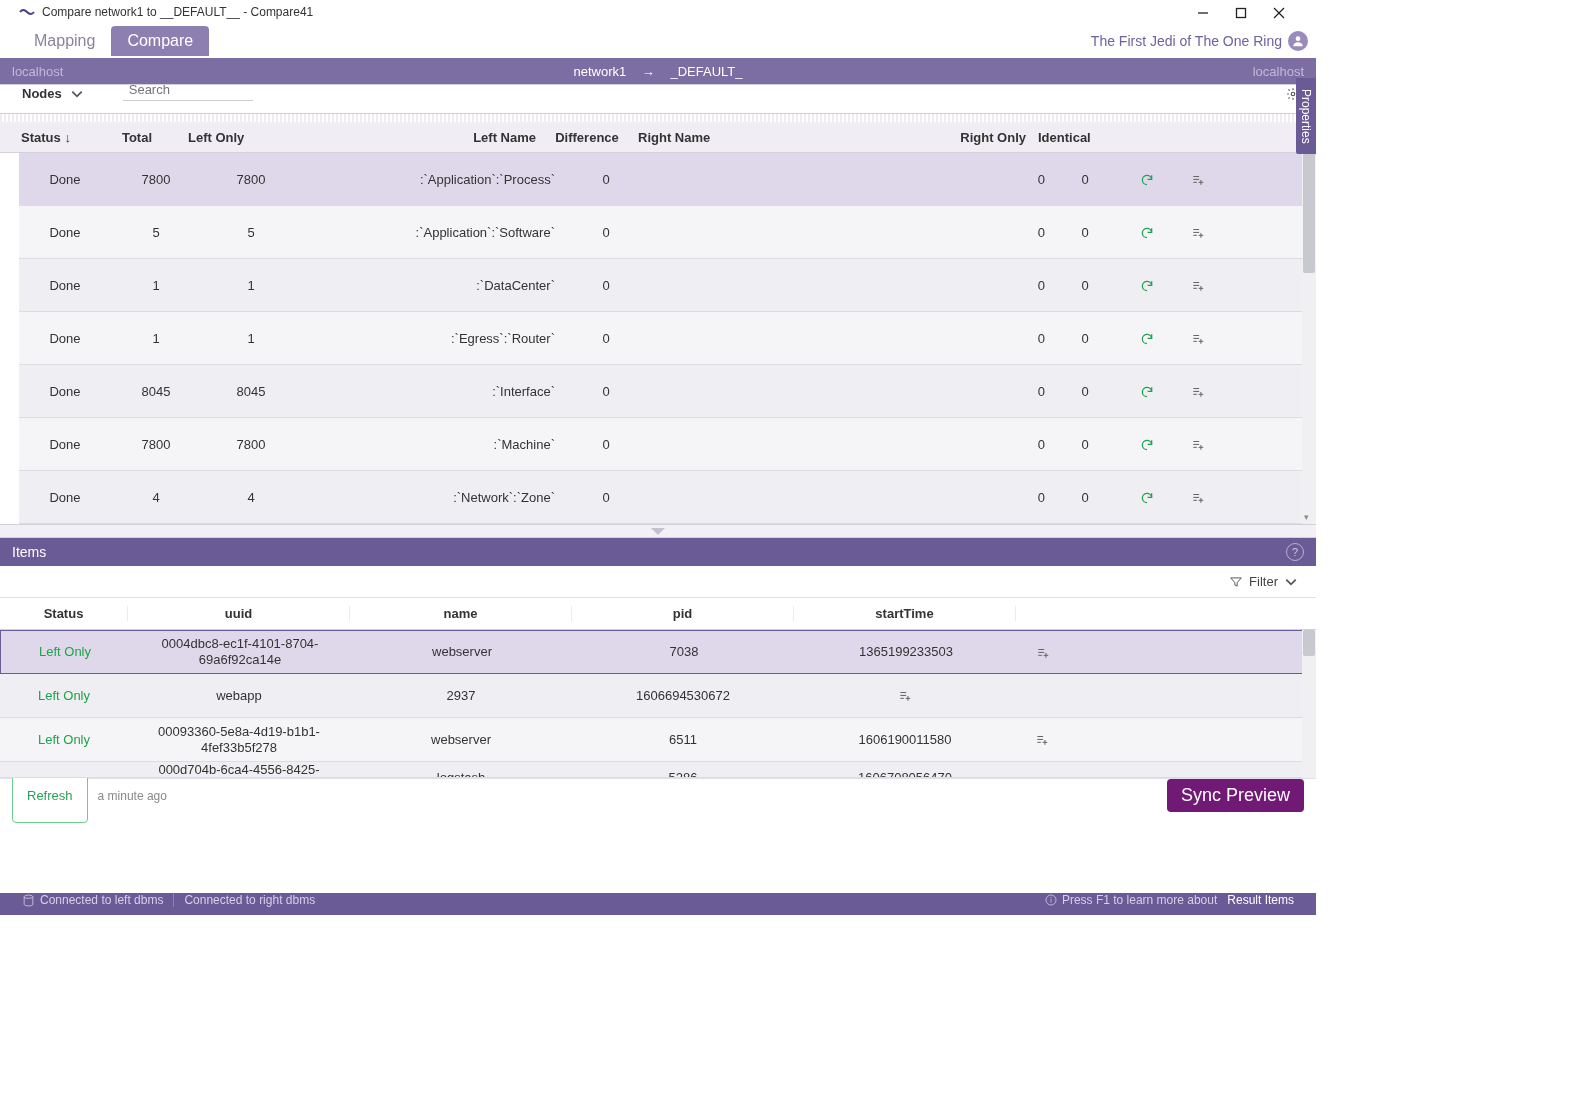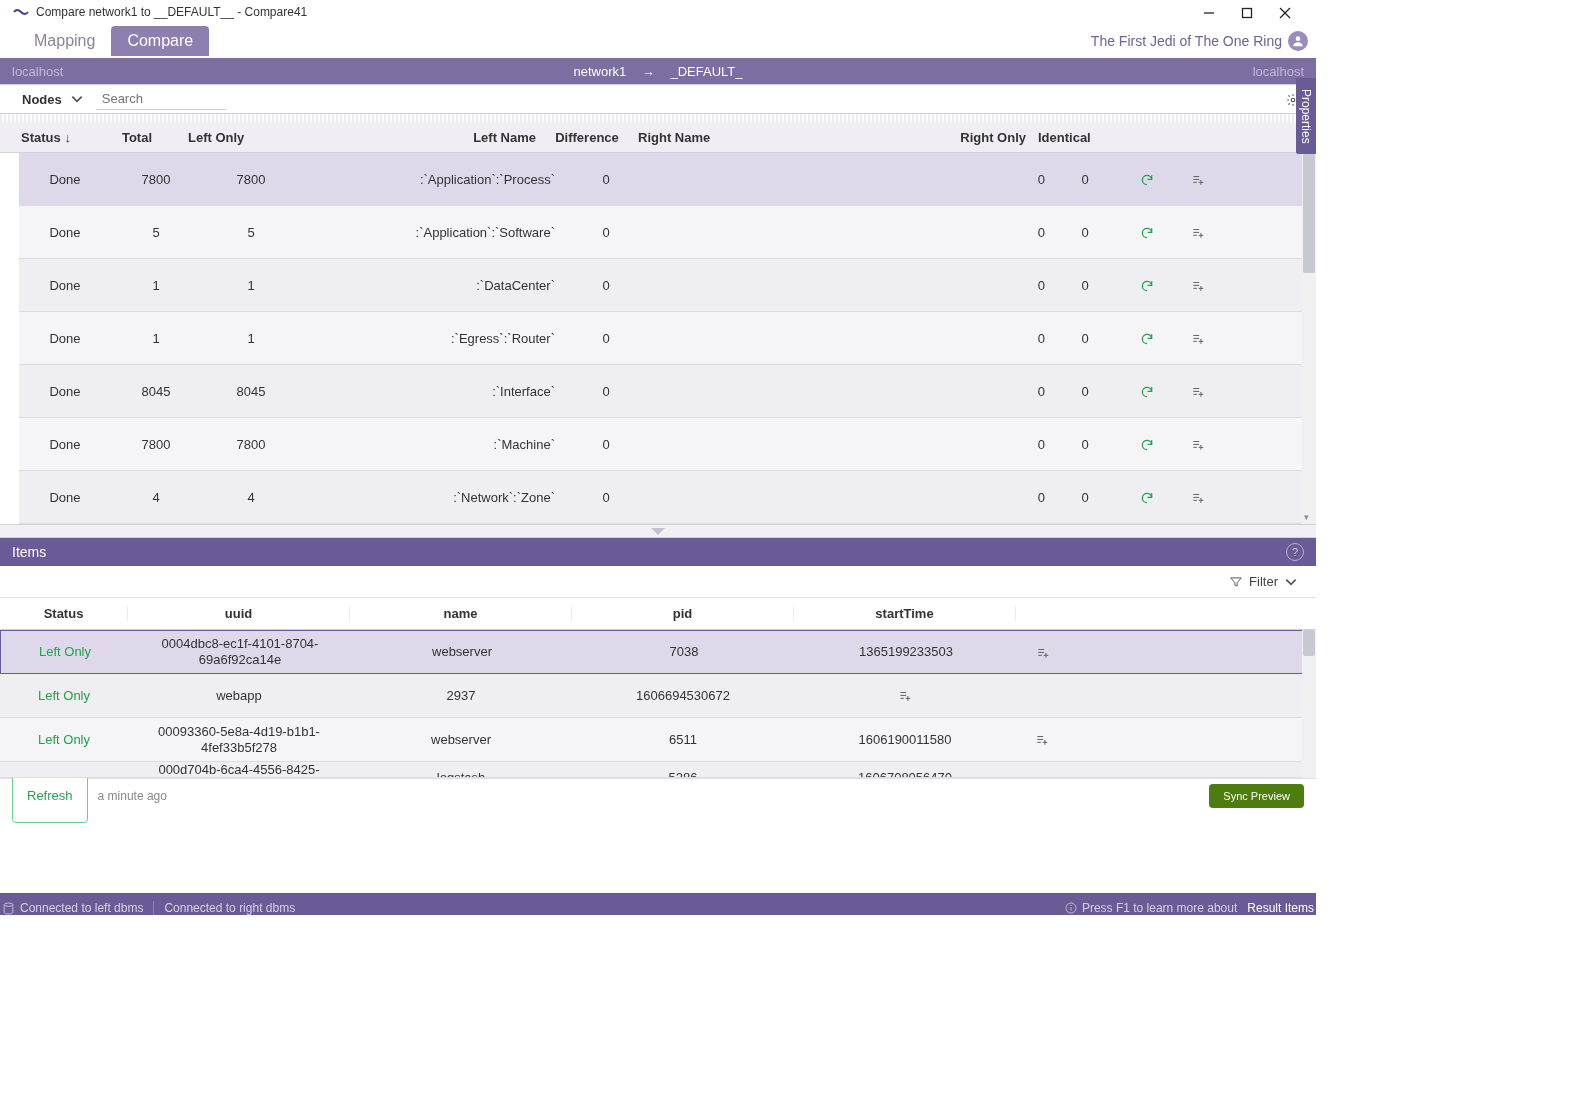--- a/index.html
+++ b/index.html
@@ -1,19 +1,19 @@
 <!DOCTYPE html>
 <html><head>
 <meta charset="utf-8">
 <style>
 * { box-sizing: border-box; margin: 0; padding: 0; }
 body { font-family: -apple-system, "Segoe UI", sans-serif; font-size: 13px; color: #333; background: #fff; width: 1316px; height: 915px; overflow: hidden; position: relative; }
 
 
-.titlebar { display: flex; align-items: center; height: 24px; padding: 0 12px; background: #fff; }
+.titlebar { display: flex; align-items: center; height: 24px; padding: 0 18px; background: #fff; }
 .titlebar .app-icon { width: 18px; height: 12px; margin-right: 6px; display: flex; align-items: center; }
 .titlebar .title { font-size: 12px; color: #333; }
 .titlebar .spacer { flex: 1; }
 .titlebar .win-btn { width: 38px; text-align: center; font-size: 16px; color: #222; }
 .titlebar .win-btn svg { vertical-align: middle; }
 
 
 .tabsrow { display: flex; align-items: center; height: 34px; padding: 0 8px 0 18px; }
 .tabsrow .tab { padding: 6px 16px; font-size: 16px; color: #8b839b; border-radius: 4px 4px 0 0; }
 .tabsrow .tab.active { background: #8d80b0; color: #fff; }
@@ -22,21 +22,21 @@
 .tabsrow .user .avatar { width: 20px; height: 20px; border-radius: 50%; background: #998cbb; display: flex; align-items: center; justify-content: center; }
 
 
 .ctxbar { height: 26px; background: #7c6da3; color: #fff; display: flex; align-items: center; padding: 0 12px; font-size: 13px; justify-content: space-between; }
 .ctxbar .left, .ctxbar .right { color: #c2b8d9; flex: 0 0 120px; }
 .ctxbar .right { text-align: right; }
 .ctxbar .center { flex: 1; text-align: center; }
 .ctxbar .arrow { margin: 0 12px; }
 
 
-.toolbar { height: 30px; background: #fff; border-top: 1px solid #d3cde0; border-bottom: 1px solid #d3cde0; display: flex; align-items: center; padding: 0 8px; }
+.toolbar { height: 30px; background: #fff; border-top: 1px solid #d3cde0; border-bottom: 1px solid #d3cde0; display: flex; align-items: flex-end; padding: 12px 8px; gap: 27px; }
 .toolbar .dd { font-weight: 600; font-size: 13px; color: #333; padding: 0 8px 0 14px; display: flex; align-items: center; gap: 8px; }
 .toolbar .search { margin-left: 4px; font-size: 13px; color: #888; border: none; border-bottom: 1px solid #ccc; padding: 3px 6px; width: 130px; background: transparent; outline: none; }
 .toolbar .spacer { flex: 1; }
 .toolbar .gear { color: #555; padding: 0 8px; }
 
 
 .grip { height: 8px; background: repeating-linear-gradient(90deg, #d2cfd9 0 2px, transparent 2px 4px); opacity: 0.4; }
 
 
 .main-table { position: relative; }
@@ -82,26 +82,26 @@
 .items-table .row:nth-child(even) { background: #efeef2; }
 .items-table .row.sel { background: #dfd8ea; border: 1px solid #6b5c99; }
 .items-table .cell { display: flex; flex-direction: column; line-height: 1.2; }
 .items-table .status { color: #1fa34a; }
 .items-table .scroll-v { position: absolute; right: 0; top: 0; width: 14px; height: 100%; background: #f0f0f2; }
 .items-table .scroll-v .thumb { position: absolute; top: 0; left: 1px; width: 12px; height: 26px; background: #c8c8d0; border-radius: 2px; }
 
 
 .bottom-bar { height: 34px; display: flex; align-items: center; padding: 0 12px; border-top: 1px solid #e2dfea; gap: 10px; }
 .btn-refresh { border: 1px solid #6bcf8d; color: #2b9e55; background: #fff; padding: 19px 14px; border-radius: 4px; font-size: 13px; }
-.btn-sync { background: #4d7c0f; color: #fff; border: none; padding: 6px 14px; border-radius: 4px; font-size: 11px; }
+.btn-sync { background: #701a75; color: #fff; border: none; padding: 6px 14px; border-radius: 4px; font-size: 18px; }
 .bottom-bar .ago { color: #888; font-size: 12px; }
 .bottom-bar .spacer { flex: 1; }
 
 
-.statusbar { position: absolute; bottom: 0; left: 0; right: 0; height: 22px; background: #6a5b97; color: #d7cfe8; font-size: 12px; display: flex; align-items: flex-end; padding: 0 2px; gap: 10px; }
+.statusbar { position: absolute; bottom: 0; left: 0; right: 0; height: 22px; background: #6a5b97; color: #d7cfe8; font-size: 12px; display: flex; align-items: flex-start; padding: 0 22px; gap: 10px; }
 .statusbar .sep { width: 1px; height: 14px; background: #8d7fb4; }
 .statusbar .spacer { flex: 1; }
 .statusbar .segment { display: flex; align-items: center; gap: 5px; }
 
 
 .props-tab { position: absolute; right: 0; top: 78px; width: 20px; height: 76px; background: #6a5b97; color: #fff; writing-mode: vertical-rl; text-align: center; font-size: 12px; display: flex; align-items: center; justify-content: center; border-radius: 0 0 0 2px; }
 
 .hdr-right { text-align: right; }
 .hdr-center { text-align: center; }
 .hdr-left { text-align: left; }

